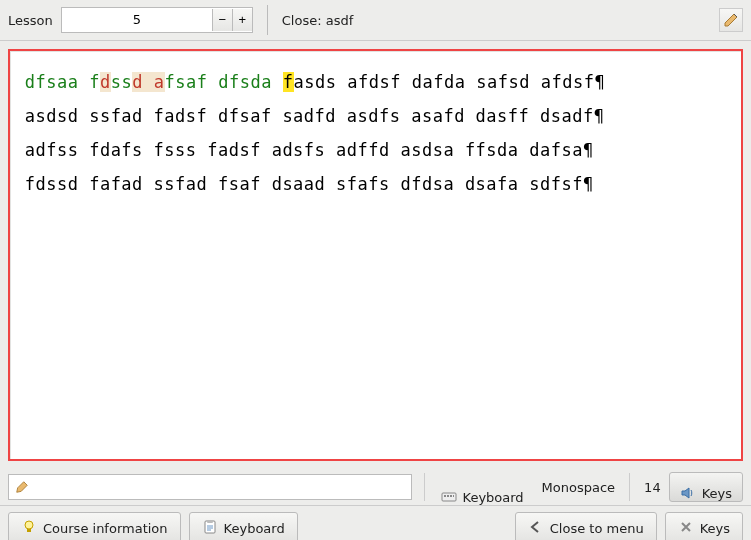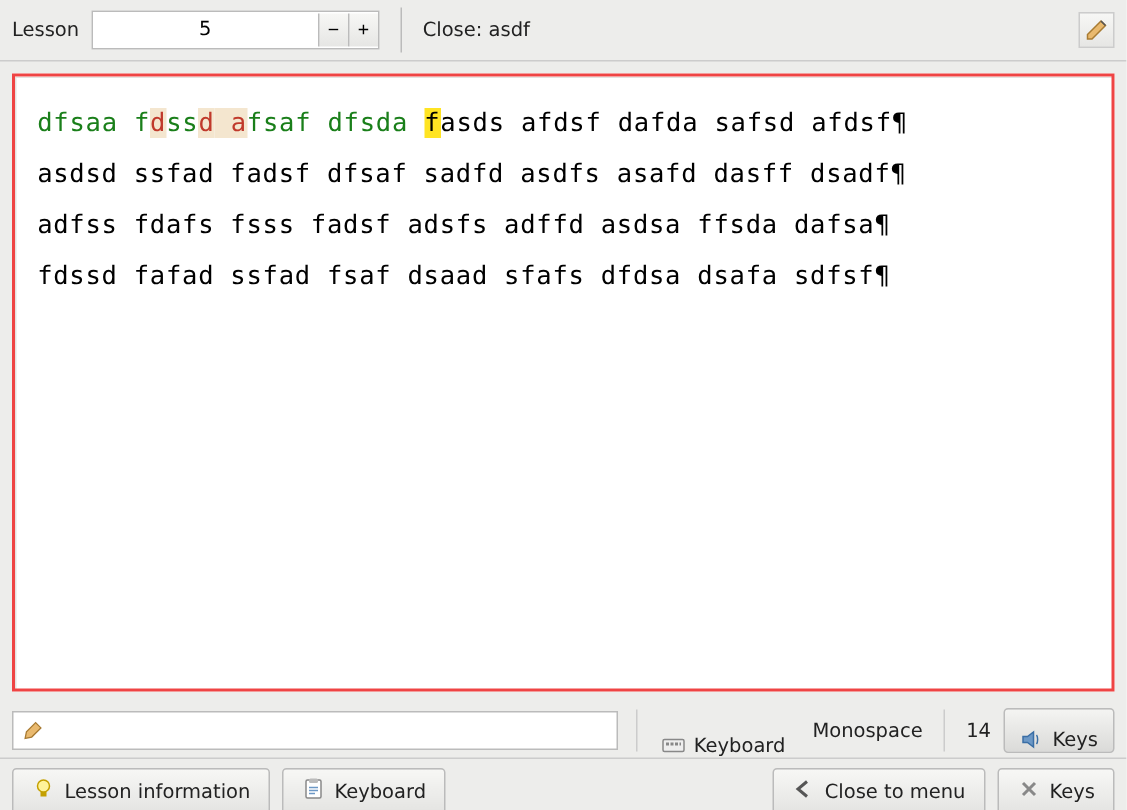--- a/index.html
+++ b/index.html
@@ -228,21 +228,21 @@
 </div>
 
 <div class="bottom-bar">
   <div class="btn">
     <span>
       <svg viewBox="0 0 16 16">
           <circle cx="8" cy="6" r="4" fill="#fff39a" stroke="#c4a000"></circle>
           <rect x="6" y="10" width="4" height="3" fill="#c4a000"></rect>
         </svg>
     </span>
-    <span>Lesson information</span>
+    <span>Course information</span>
   </div>
   <div class="btn">
     <span>
       <svg viewBox="0 0 16 16">
           <rect x="3" y="2" width="10" height="12" rx="1" fill="#fff" stroke="#888"></rect>
           <rect x="5" y="1" width="6" height="3" rx="1" fill="#bbb"></rect>
           <path d="M5 7h6M5 9h6M5 11h4" stroke="#6c98c6"></path>
         </svg>
     </span>
     <span>Keyboard</span>

